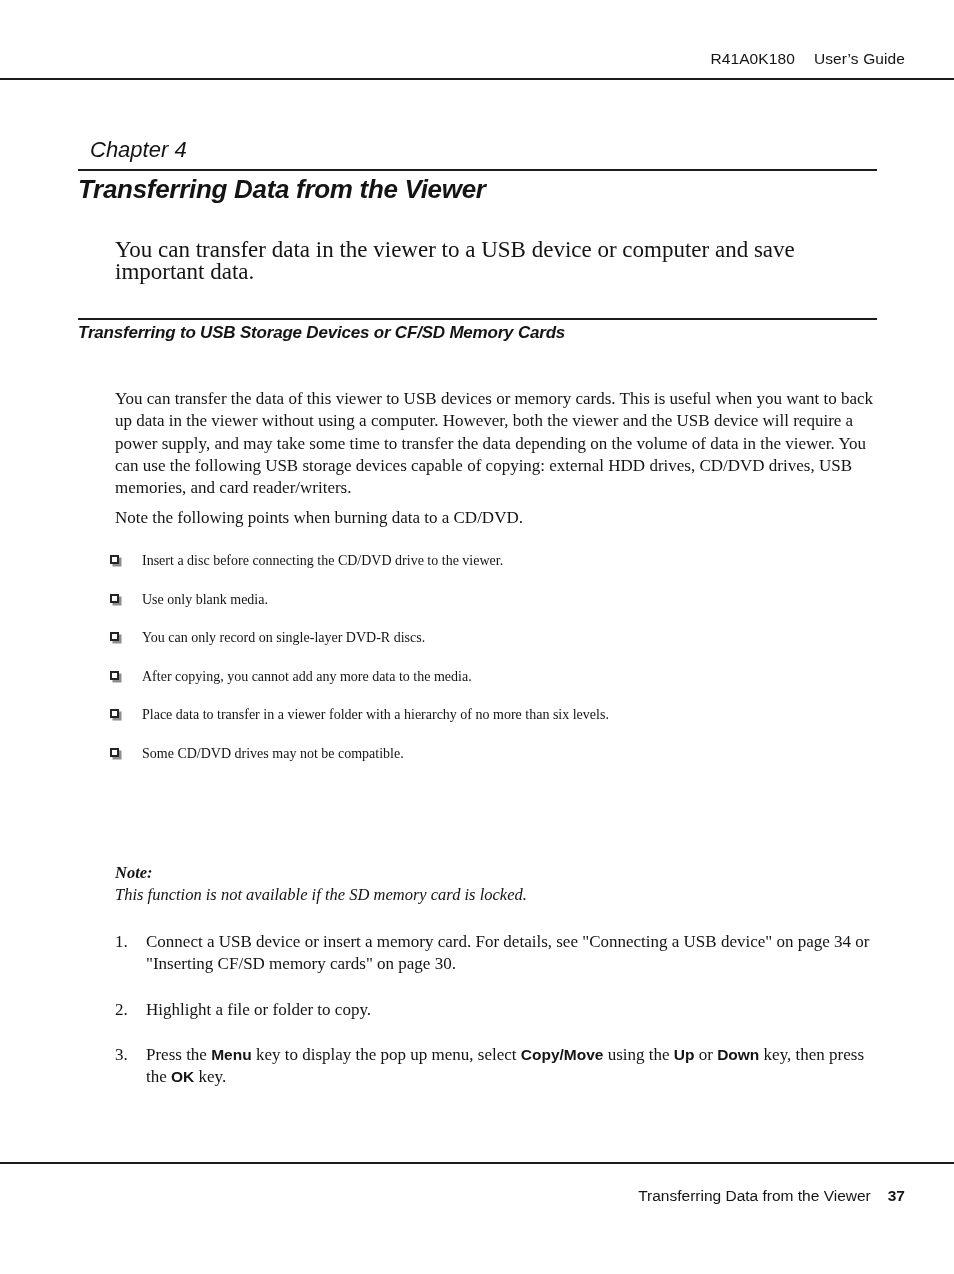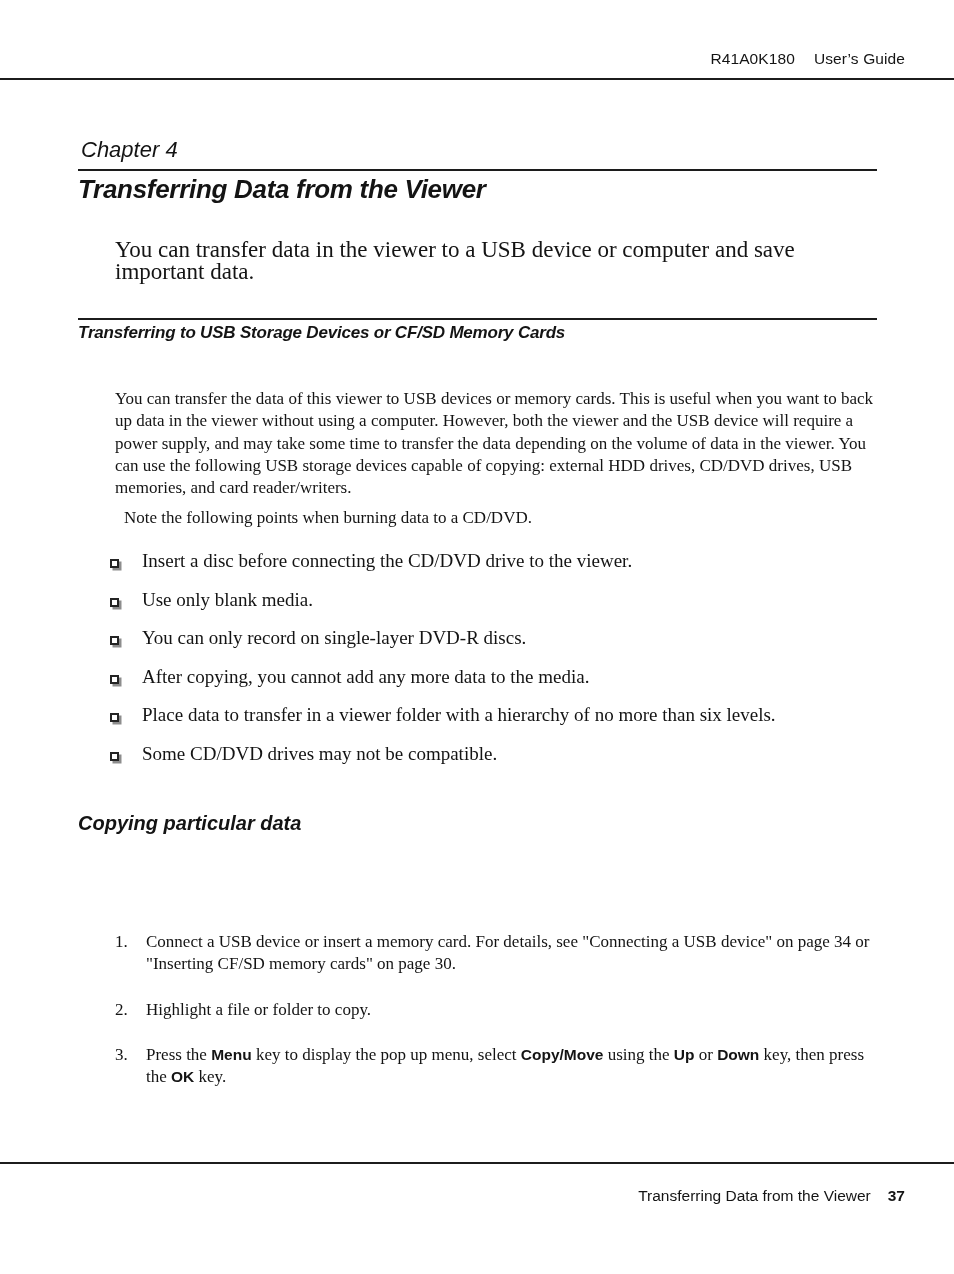--- a/index.html
+++ b/index.html
@@ -23,21 +23,21 @@
     font-size: 15.5px;
     letter-spacing: 0.1px;
     white-space: nowrap;
   }
   .doc-code { margin-right: 19px; }
   .header-rule { top: 78px; left: 0; width: 954px; height: 2.4px; }
 
   
   .chapter-label {
     position: absolute;
-    top: 137px; left: 81px;
+    top: 137px; left: 90px;
     font-family: "Liberation Sans", sans-serif;
     font-style: italic;
     font-weight: 400;
     font-size: 22px;
   }
   .chapter-rule { top: 169px; left: 78px; width: 799px; }
   .chapter-title {
     position: absolute;
     top: 174px; left: 78px;
     font-family: "Liberation Sans", sans-serif;
@@ -66,33 +66,33 @@
     letter-spacing: -0.2px;
   }
   .section1-body {
     position: absolute;
     top: 388px; left: 115px; width: 766px;
     font-family: "Liberation Serif", serif;
     font-size: 17px; line-height: 22.3px;
   }
   .note-intro {
     position: absolute;
-    top: 507px; left: 124px; width: 766px;
+    top: 507px; left: 115px; width: 766px;
     font-family: "Liberation Serif", serif;
     font-size: 17px; line-height: 22px;
   }
 
   
   .bullets { position: absolute; top: 550px; left: 110px; width: 780px; }
   .bullet-item {
     display: flex;
-    align-items: center;
+    align-items: flex-start;
     margin-bottom: 16.5px;
     font-family: "Liberation Serif", serif;
-    font-size: 19px; line-height: 22px;
+    font-size: 14px; line-height: 22px;
   }
   .sq {
     flex: 0 0 auto;
     width: 9px; height: 9px;
     border: 2px solid #242424;
     background: #ffffff;
     box-shadow: 2.5px 2.5px 0 #8d8d8d;
     margin-top: 5px;
   }
   .bullet-text { margin-left: 23px; }
@@ -190,21 +190,24 @@
       <span class="sq"></span>
       <span class="bullet-text">Place data to transfer in a viewer folder with a hierarchy of no more than six levels.</span>
     </div>
 
     <div class="bullet-item">
       <span class="sq"></span>
       <span class="bullet-text">Some CD/DVD drives may not be compatible.</span>
     </div>
   </div>
 
-  <h3 class="subsection-title" style="margin:0;">Copying particular data</h3>
+  <div class="note-block">
+    <div class="note-label">Note:</div>
+    <div>This function is not available if the SD memory card is locked.</div>
+  </div>
 
   <div class="steps">
     <div class="step-item">
       <span class="step-number">1.</span>
       <span class="step-text"><span>Connect a USB device or insert a memory card. For details, see "Connecting a USB device" on page 34 or "Inserting CF/SD memory cards" on page 30.</span></span>
     </div>
 
     <div class="step-item">
       <span class="step-number">2.</span>
       <span class="step-text"><span>Highlight a file or folder to copy.</span></span>

